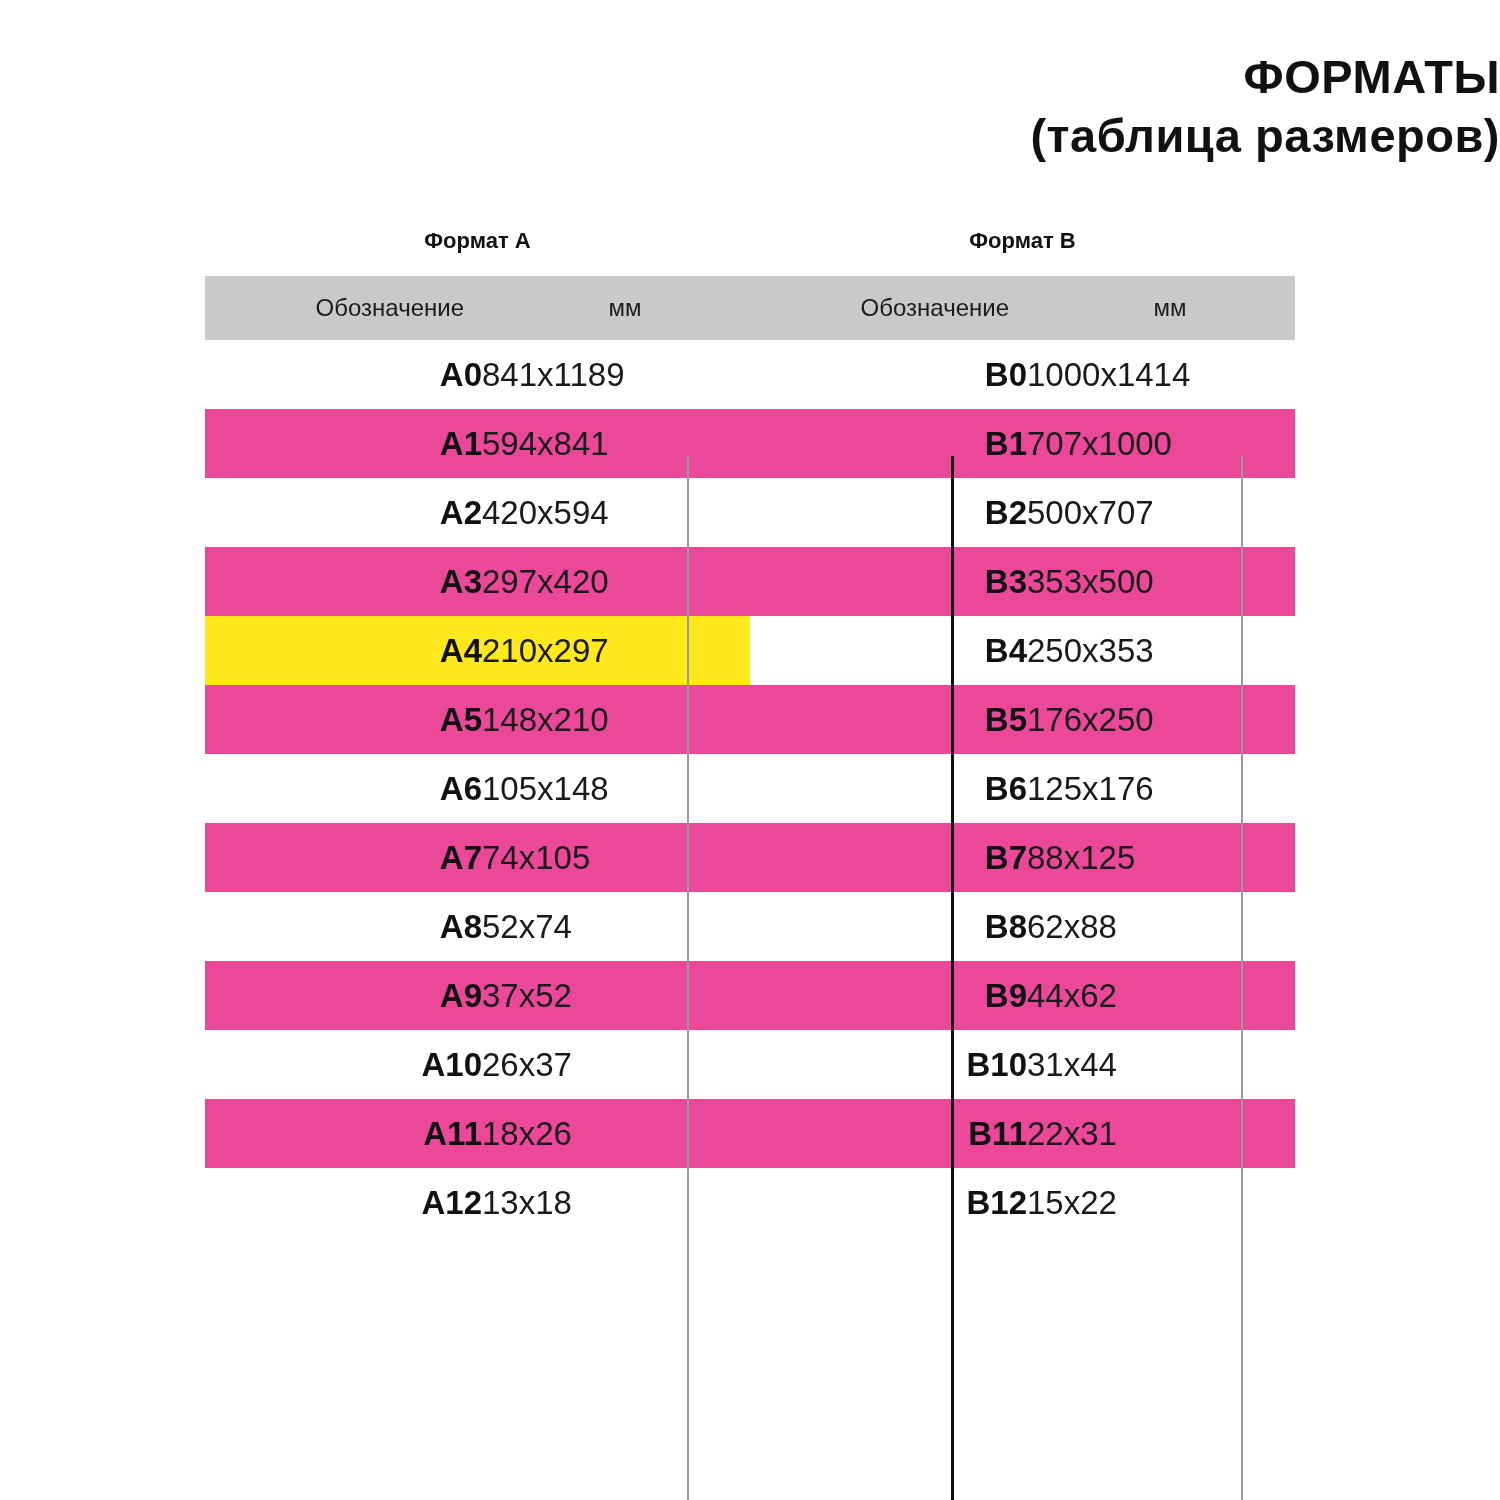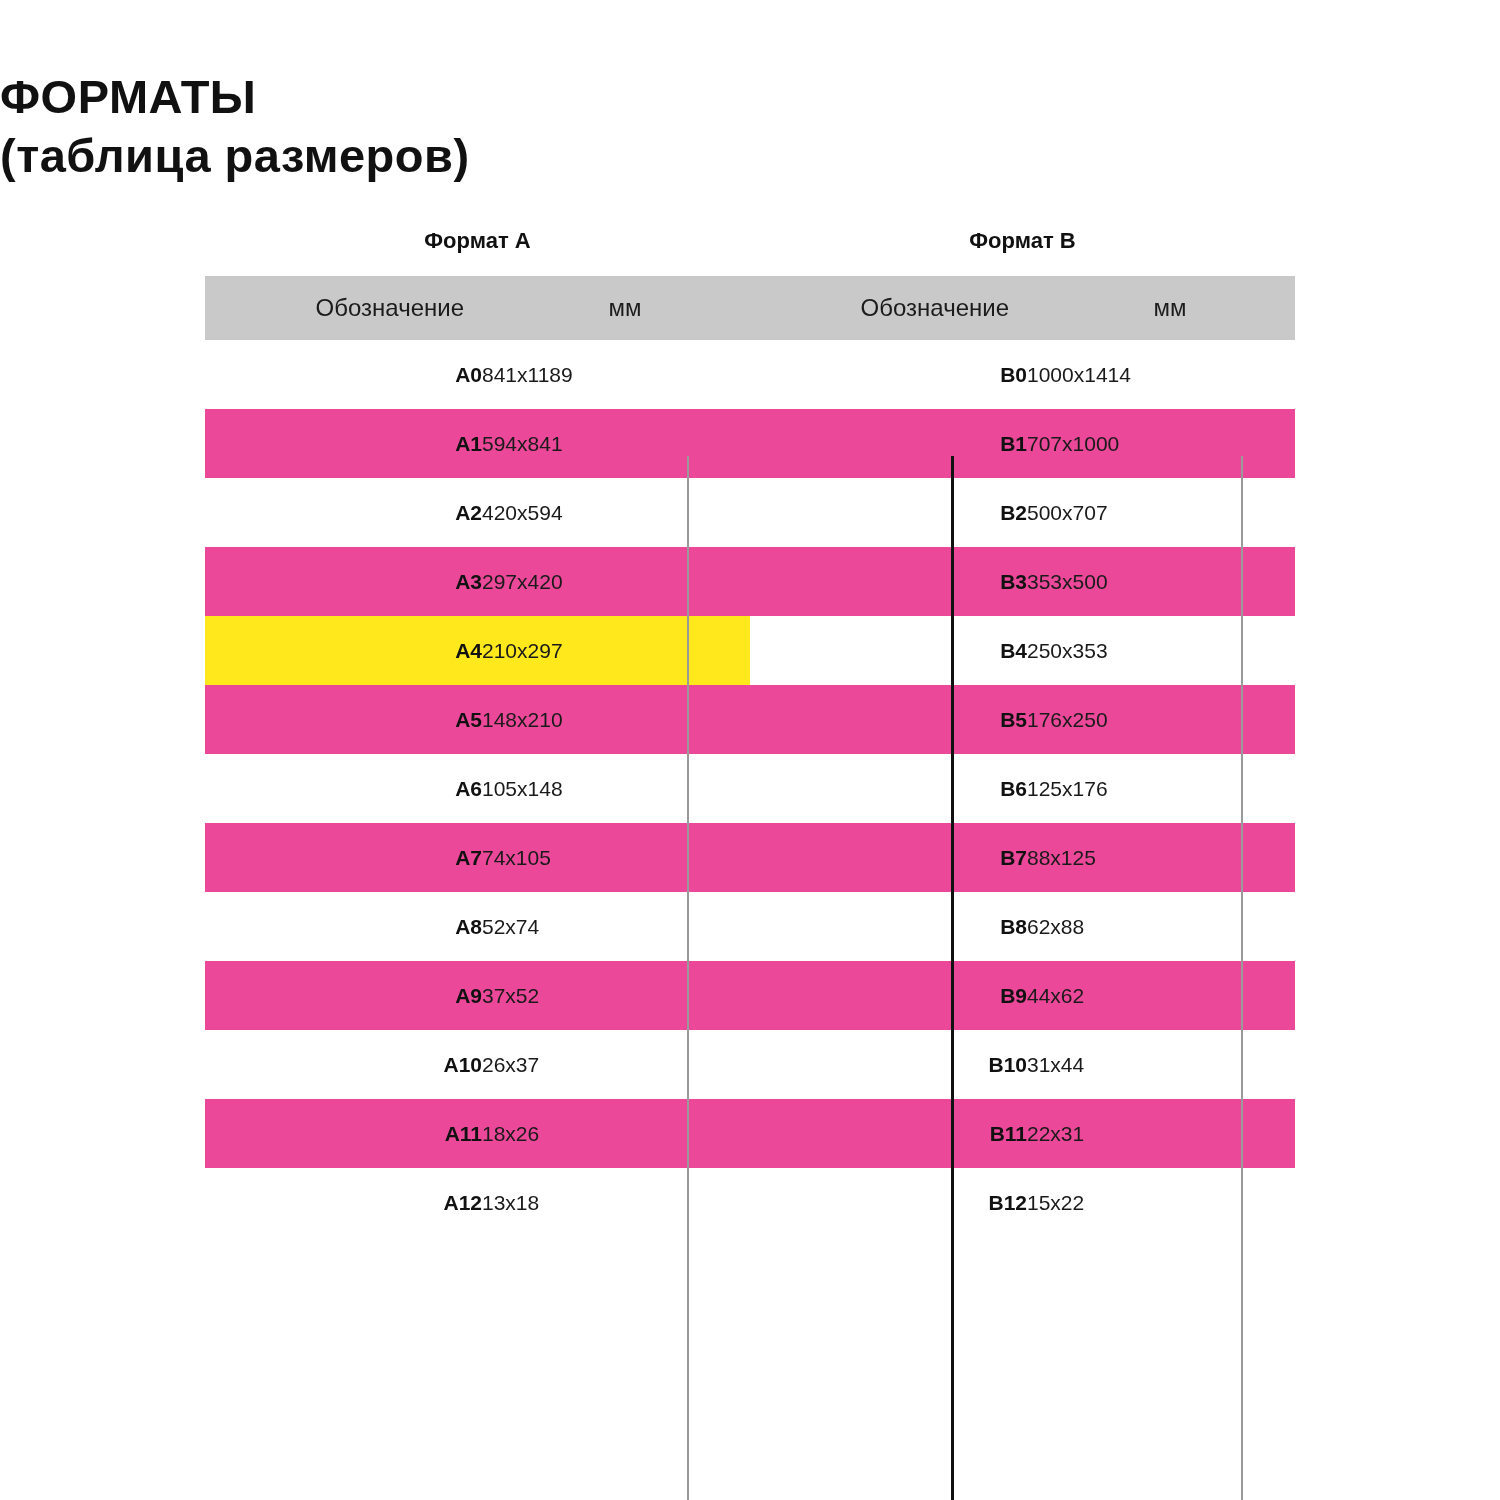--- a/index.html
+++ b/index.html
@@ -14,22 +14,22 @@
     color: #1a1a1a;
     overflow: hidden;
   }
   .page {
     width: 1500px;
     height: 1500px;
     position: relative;
     box-sizing: border-box;
   }
   .title-block {
-    text-align: left;
-    padding-top: 68px;
+    text-align: right;
+    padding-top: 48px;
   }
   .title-line {
     font-size: 47px;
     font-weight: bold;
     letter-spacing: 0.5px;
     line-height: 1.25;
     color: #111111;
   }
   .table-wrap {
     position: absolute;
@@ -76,21 +76,21 @@
     text-align: right;
     padding-right: 18px;
   }
   tr.head-row td.mm {
     text-align: center;
     padding-left: 18px;
   }
 
   tr.data-row td {
     height: 69px;
-    font-size: 21px;
+    font-size: 33px;
     vertical-align: middle;
   }
   td.code {
     text-align: right;
     padding-right: 18px;
     font-weight: bold;
     color: #111111;
   }
   td.mm {
     text-align: left;

